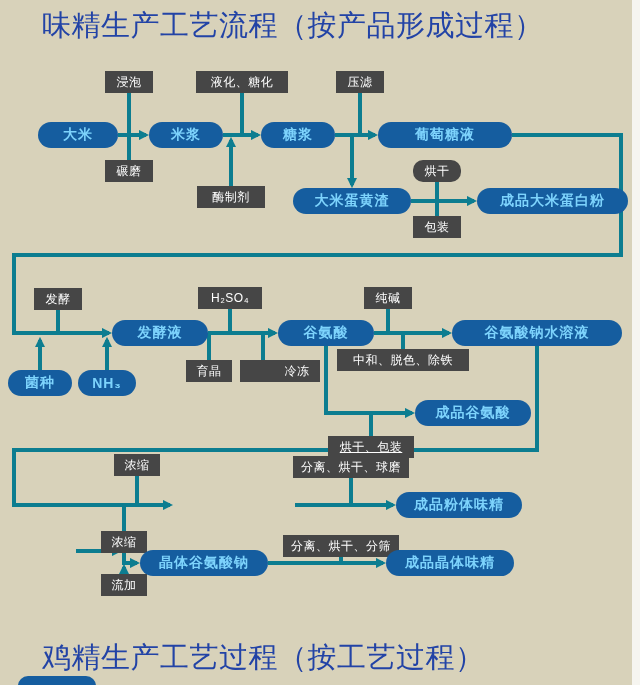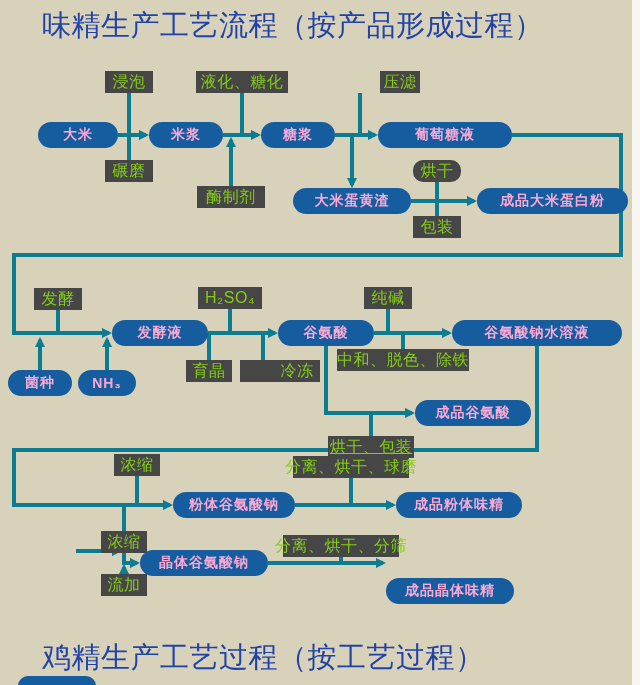--- a/index.html
+++ b/index.html
@@ -7,29 +7,29 @@
     position:relative;width:640px;height:685px;overflow:hidden;
     background:var(--background,#d8d2ba);
     font-family:"Liberation Sans","DejaVu Sans",sans-serif;
   }
   .title{
     position:absolute;white-space:nowrap;
     color:var(--title,#2243a6);font-weight:normal;font-size:29px;letter-spacing:0.5px;padding-left:34px;
   }
   .pill{
     position:absolute;height:26px;border-radius:13px;
-    background:var(--pill,#155d9f);color:#f9a8d4;
+    background:var(--pill,#155d9f);color:#7dd3fc;
     display:flex;align-items:center;justify-content:center;
     font-size:14px;font-weight:bold;letter-spacing:1px;white-space:nowrap;
   }
   .tag{
     position:absolute;height:22px;
-    background:var(--tag,#464646);color:#84cc16;
+    background:var(--tag,#464646);color:#ffffff;
     display:flex;align-items:center;justify-content:center;
-    font-size:16px;letter-spacing:0.5px;white-space:nowrap;
+    font-size:12px;letter-spacing:0.5px;white-space:nowrap;
   }
   svg.wires{position:absolute;left:0;top:0;}
   .connector{stroke:var(--line,#0c7d90);stroke-width:4;fill:none;}
   .arrowhead{fill:var(--line,#0c7d90);}
   .edge-strip{position:absolute;right:0;top:0;width:8px;height:100%;background:#f6f5f0;}
   .partial-pill{
     position:absolute;left:18px;top:676px;width:78px;height:20px;border-radius:10px;
     background:var(--pill,#155d9f);
   }
 </style>
@@ -80,21 +80,21 @@
     <path class="connector" marker-end="url(#ah)" d="M124 574 V567"></path>
     <path class="connector" marker-end="url(#ah)" d="M295 505 H393"></path>
     <path class="connector" marker-end="url(#ah)" d="M268 563 H383"></path>
   </svg>
 
   <div class="title" style="left:8px;top:6px;">味精生产工艺流程（按产品形成过程）</div>
   <div class="title" style="left:8px;top:638px;">鸡精生产工艺过程（按工艺过程）</div>
 
   <div class="tag" style="left:105px;top:71px;width:48px;">浸泡</div>
   <div class="tag" style="left:196px;top:71px;width:92px;">液化、糖化</div>
-  <div class="tag" style="left:336px;top:71px;width:40px;margin-left:44px;">压滤</div>
+  <div class="tag" style="left:336px;top:71px;width:48px;">压滤</div>
 
   <div class="pill" style="left:38px;top:122px;width:80px;">大米</div>
   <div class="pill" style="left:149px;top:122px;width:74px;">米浆</div>
   <div class="pill" style="left:261px;top:122px;width:74px;">糖浆</div>
   <div class="pill" style="left:378px;top:122px;width:134px;">葡萄糖液</div>
 
   <div class="tag" style="left:105px;top:160px;width:48px;">碾磨</div>
   <div class="tag" style="left:197px;top:186px;width:68px;">酶制剂</div>
   <div class="tag" style="left:413px;top:160px;width:48px;border-radius:10px;">烘干</div>
 
@@ -117,27 +117,26 @@
 
   <div class="pill" style="left:8px;top:370px;width:64px;">菌种</div>
   <div class="pill" style="left:78px;top:370px;width:58px;">NH₃</div>
 
   <div class="pill" style="left:415px;top:400px;width:116px;">成品谷氨酸</div>
   <div class="tag" style="left:328px;top:436px;width:86px;text-decoration:underline;">烘干、包装</div>
 
   <div class="tag" style="left:114px;top:454px;width:46px;">浓缩</div>
   <div class="tag" style="left:293px;top:456px;width:116px;">分离、烘干、球磨</div>
 
-  <div class="pill" style="left:173px;top:492px;width:122px;">粉体谷氨酸钠</div>
   <div class="pill" style="left:396px;top:492px;width:126px;">成品粉体味精</div>
 
   <div class="tag" style="left:101px;top:531px;width:46px;">浓缩</div>
   <div class="tag" style="left:283px;top:535px;width:116px;">分离、烘干、分筛</div>
 
   <div class="pill" style="left:140px;top:550px;width:128px;">晶体谷氨酸钠</div>
-  <div class="pill" style="left:386px;top:550px;width:128px;margin-top:28px;">成品晶体味精</div>
+  <div class="pill" style="left:386px;top:550px;width:128px;">成品晶体味精</div>
 
   <div class="tag" style="left:101px;top:574px;width:46px;">流加</div>
 
   <div class="partial-pill"></div>
 
   <div class="edge-strip"></div>
 </div>
 
 </body></html>

